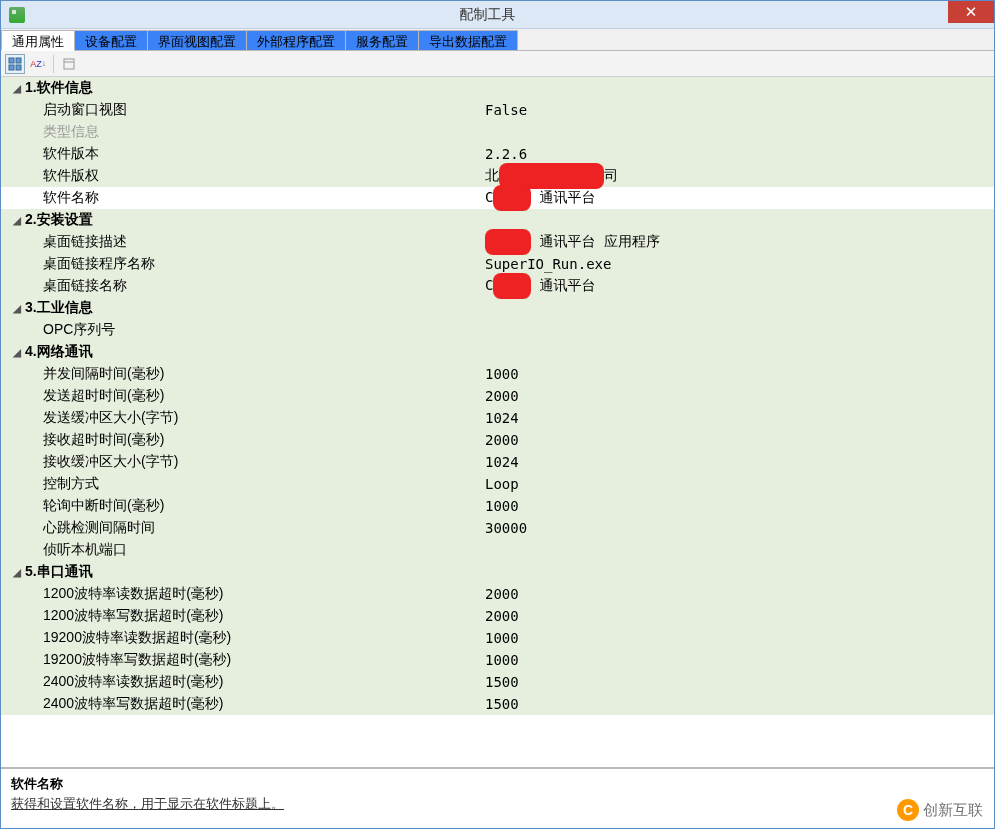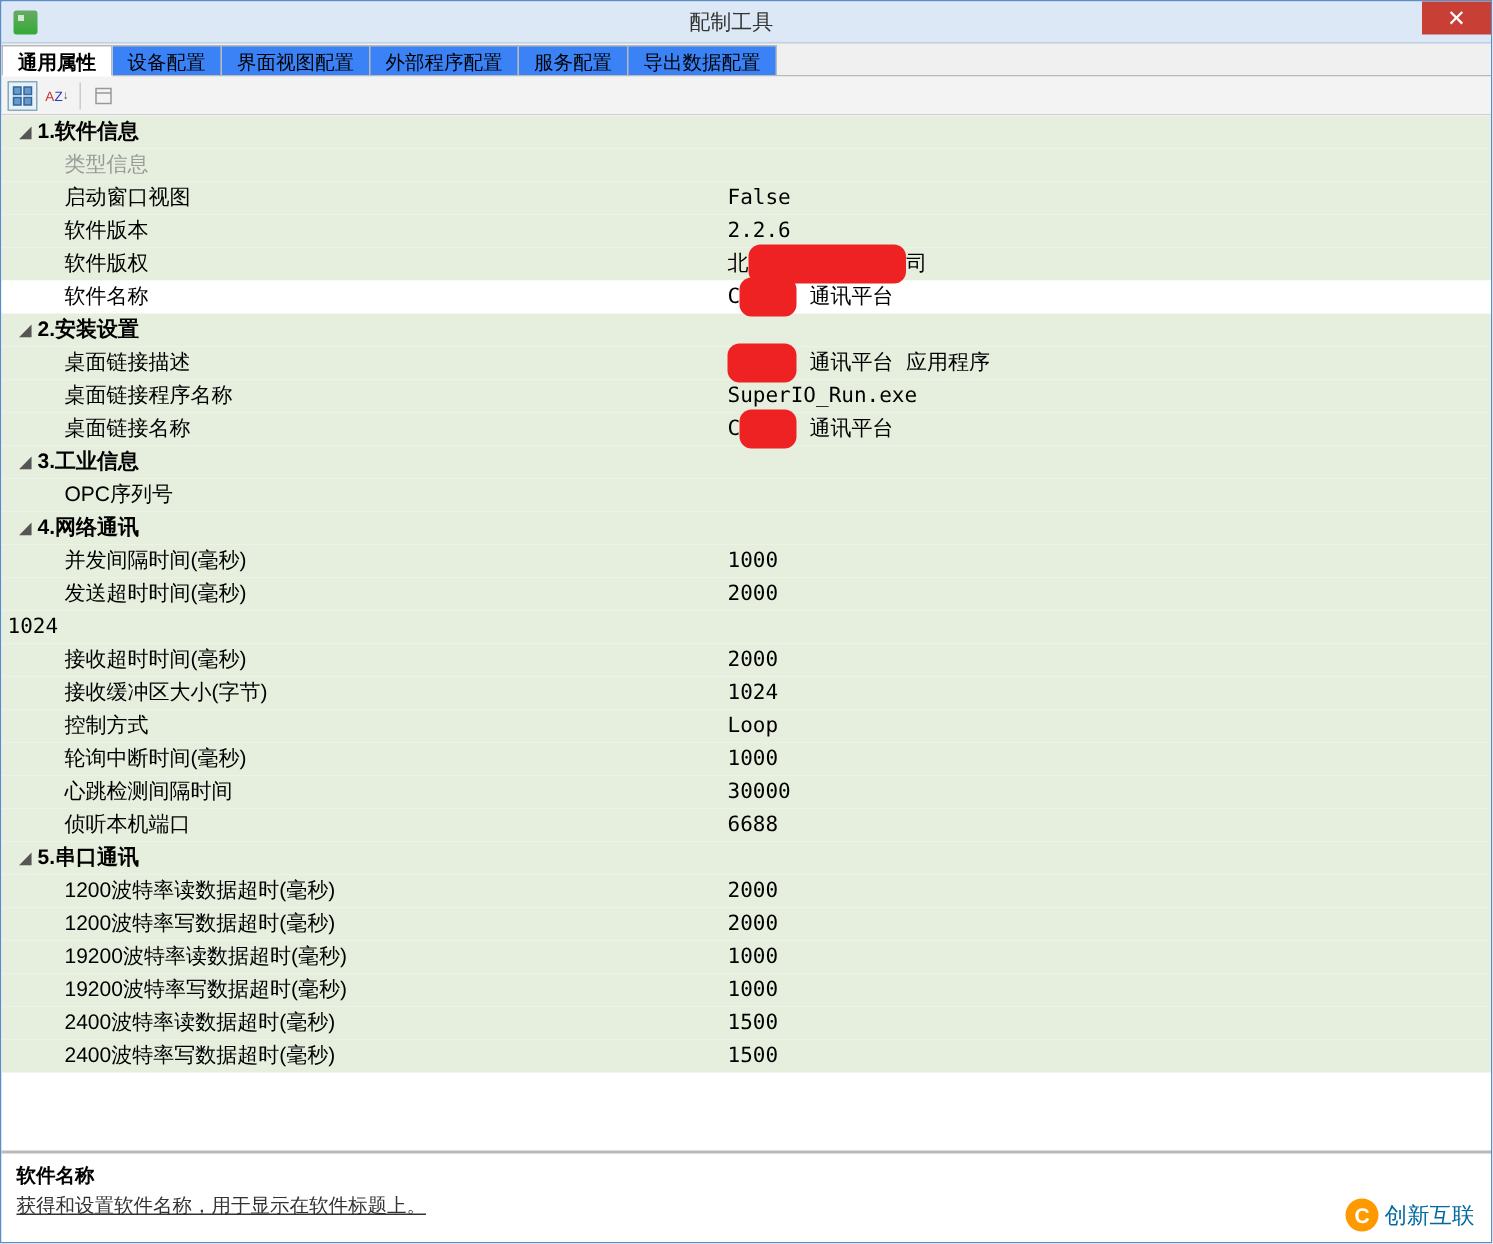--- a/index.html
+++ b/index.html
@@ -5,21 +5,21 @@
 * { margin: 0; padding: 0; box-sizing: border-box; }
 body { font-family: "Microsoft YaHei", SimSun, sans-serif; font-size: 13px; background: #fff; width: 995px; height: 829px; overflow: hidden; position: relative; }
 .window { border: 1px solid #5a8dc8; width: 995px; height: 829px; display: flex; flex-direction: column; background: #fff; }
 .titlebar { background: #dce8f5; height: 28px; display: flex; align-items: center; position: relative; border-bottom: 1px solid #c0d0e0; font-family: Liberation Serif, serif; }
 .app-icon { width: 16px; height: 16px; margin: 0 6px 0 8px; background: linear-gradient(#6a6,#3a3); border-radius: 2px; position: relative; }
 .app-icon::after { content: ""; position: absolute; left: 3px; top: 3px; width: 4px; height: 4px; background: #fffb; }
 .title-text { flex: 1; text-align: center; color: #333; font-size: 14px; padding-right: 50px; }
 .close-btn { position: absolute; right: 0; top: 0; width: 46px; height: 22px; background: #c84035; color: #fff; display: flex; align-items: center; justify-content: center; font-size: 15px; cursor: pointer; }
 .tabs { display: flex; background: #f0f0f0; border-bottom: 1px solid #b9b9b9; height: 22px; }
 .tab { padding: 2px 10px; border: 1px solid #b9b9b9; border-bottom: none; background: #3b82f6; font-size: 13px; cursor: pointer; margin-right: -1px; margin-top: 1px; white-space: nowrap; }
-.tab.active { background: #fff; border-bottom: 1px solid #fff; margin-bottom: -1px; position: relative; z-index: 1; font-weight: bold; }
+.tab.active { background: #fff; border-bottom: 1px solid #fff; margin-bottom: -1px; position: relative; z-index: 1; }
 .toolbar { height: 26px; background: #f3f3f3; border-bottom: 1px solid #d0d0d0; display: flex; align-items: center; padding: 0 4px; gap: 3px; }
 .tool-btn { width: 20px; height: 20px; border: 1px solid transparent; display: flex; align-items: center; justify-content: center; cursor: pointer; font-size: 11px; color: #555;}
 .tool-btn:first-child { border: 1px solid #8ab; background: #e8f0fa; }
 .tool-sep { width: 1px; height: 18px; background: #ccc; margin: 0 2px; }
 .grid-container { flex: 1; display: flex; flex-direction: column; background: #fff; overflow: hidden; border-bottom: 1px solid #b9b9b9; position: relative; }
 .grid-body { flex: 1; overflow-y: scroll; display: block; }
 .row { display: flex; height: 22px; align-items: center; font-size: 14px; }
 .row .label { width: 480px; padding-left: 18px; display: flex; align-items: center; }
 .row .value { flex: 1; padding-left: 4px; font-family: Consolas, monospace, "Microsoft YaHei"; }
 .row.category { background: #e6efde; font-weight: bold; }
@@ -28,21 +28,21 @@
 .row.selected .label { background: #fff; }
 .row.prop .label { padding-left: 42px; }
 .redacted { background: #e22; color: transparent; border-radius: 8px; padding: 13px 2px; display: inline-block; height: 22px; vertical-align: middle; }
 .expand { display: inline-block; width: 12px; text-align: center; color: #555; font-size: 10px; margin-right: 2px; margin-left: 6px; }
 .subcategory { color: #999; font-style: normal; }
 .description { height: 60px; padding: 6px 10px; background: #fff; border-top: 1px solid #b9b9b9; }
 .desc-title { font-weight: bold; font-size: 13px; }
 .desc-text { font-size: 13px; color: #333; margin-top: 2px; text-decoration: underline; }
 .logo { position: absolute; right: 6px; bottom: 6px; display: flex; align-items: center; gap: 4px; background: #fff; padding: 2px 6px; }
 .logo-icon { width: 22px; height: 22px; background: #f90; border-radius: 50%; display: flex; align-items: center; justify-content: center; color: #fff; font-weight: bold; font-size: 14px; }
-.logo-text { font-size: 15px; color: #0369a1; font-weight: 500; }
+.logo-text { font-size: 15px; color: #737373; font-weight: 500; }
 </style>
 </head>
 <body>
 
 <div class="window">
   <div class="titlebar">
     <div class="app-icon"></div>
     <div class="title-text">配制工具</div>
     <div class="close-btn">✕</div>
   </div>
@@ -83,32 +83,32 @@
     <div class="grid-body" id="grid-body">
         <div class="row category">
           <div class="label" style="padding-left: 4px;">
             <span class="expand">◢</span> 
             <span>1.软件信息</span>
           </div>
           <div class="value"></div>
         </div>
         <div class="row prop">
           <div class="label">
+            <span>启动窗口视图</span>
+          </div>
+          <div class="value">False</div>
+        </div>
+        <div class="row prop">
+          <div class="label">
             <span class="subcategory">类型信息</span>
           </div>
           <div class="value"></div>
         </div>
         <div class="row prop">
           <div class="label">
-            <span>启动窗口视图</span>
-          </div>
-          <div class="value">False</div>
-        </div>
-        <div class="row prop">
-          <div class="label">
             <span>软件版本</span>
           </div>
           <div class="value">2.2.6</div>
         </div>
         <div class="row prop">
           <div class="label">
             <span>软件版权</span>
           </div>
           <div class="value"><span>北</span><span class="redacted">XXXXXXXXXXXX</span><span>司</span></div>
         </div>
@@ -169,20 +169,23 @@
           </div>
           <div class="value">1000</div>
         </div>
         <div class="row prop">
           <div class="label">
             <span>发送超时时间(毫秒)</span>
           </div>
           <div class="value">2000</div>
         </div>
         <div class="row prop">
+          <div class="label">
+            <span>发送缓冲区大小(字节)</span>
+          </div>
           <div class="value">1024</div>
         </div>
         <div class="row prop">
           <div class="label">
             <span>接收超时时间(毫秒)</span>
           </div>
           <div class="value">2000</div>
         </div>
         <div class="row prop">
           <div class="label">
@@ -205,21 +208,20 @@
         <div class="row prop">
           <div class="label">
             <span>心跳检测间隔时间</span>
           </div>
           <div class="value">30000</div>
         </div>
         <div class="row prop">
           <div class="label">
             <span>侦听本机端口</span>
           </div>
-          <div class="value">6688</div>
         </div>
         <div class="row category">
           <div class="label" style="padding-left: 4px;">
             <span class="expand">◢</span> 
             <span>5.串口通讯</span>
           </div>
           <div class="value"></div>
         </div>
         <div class="row prop">
           <div class="label">

